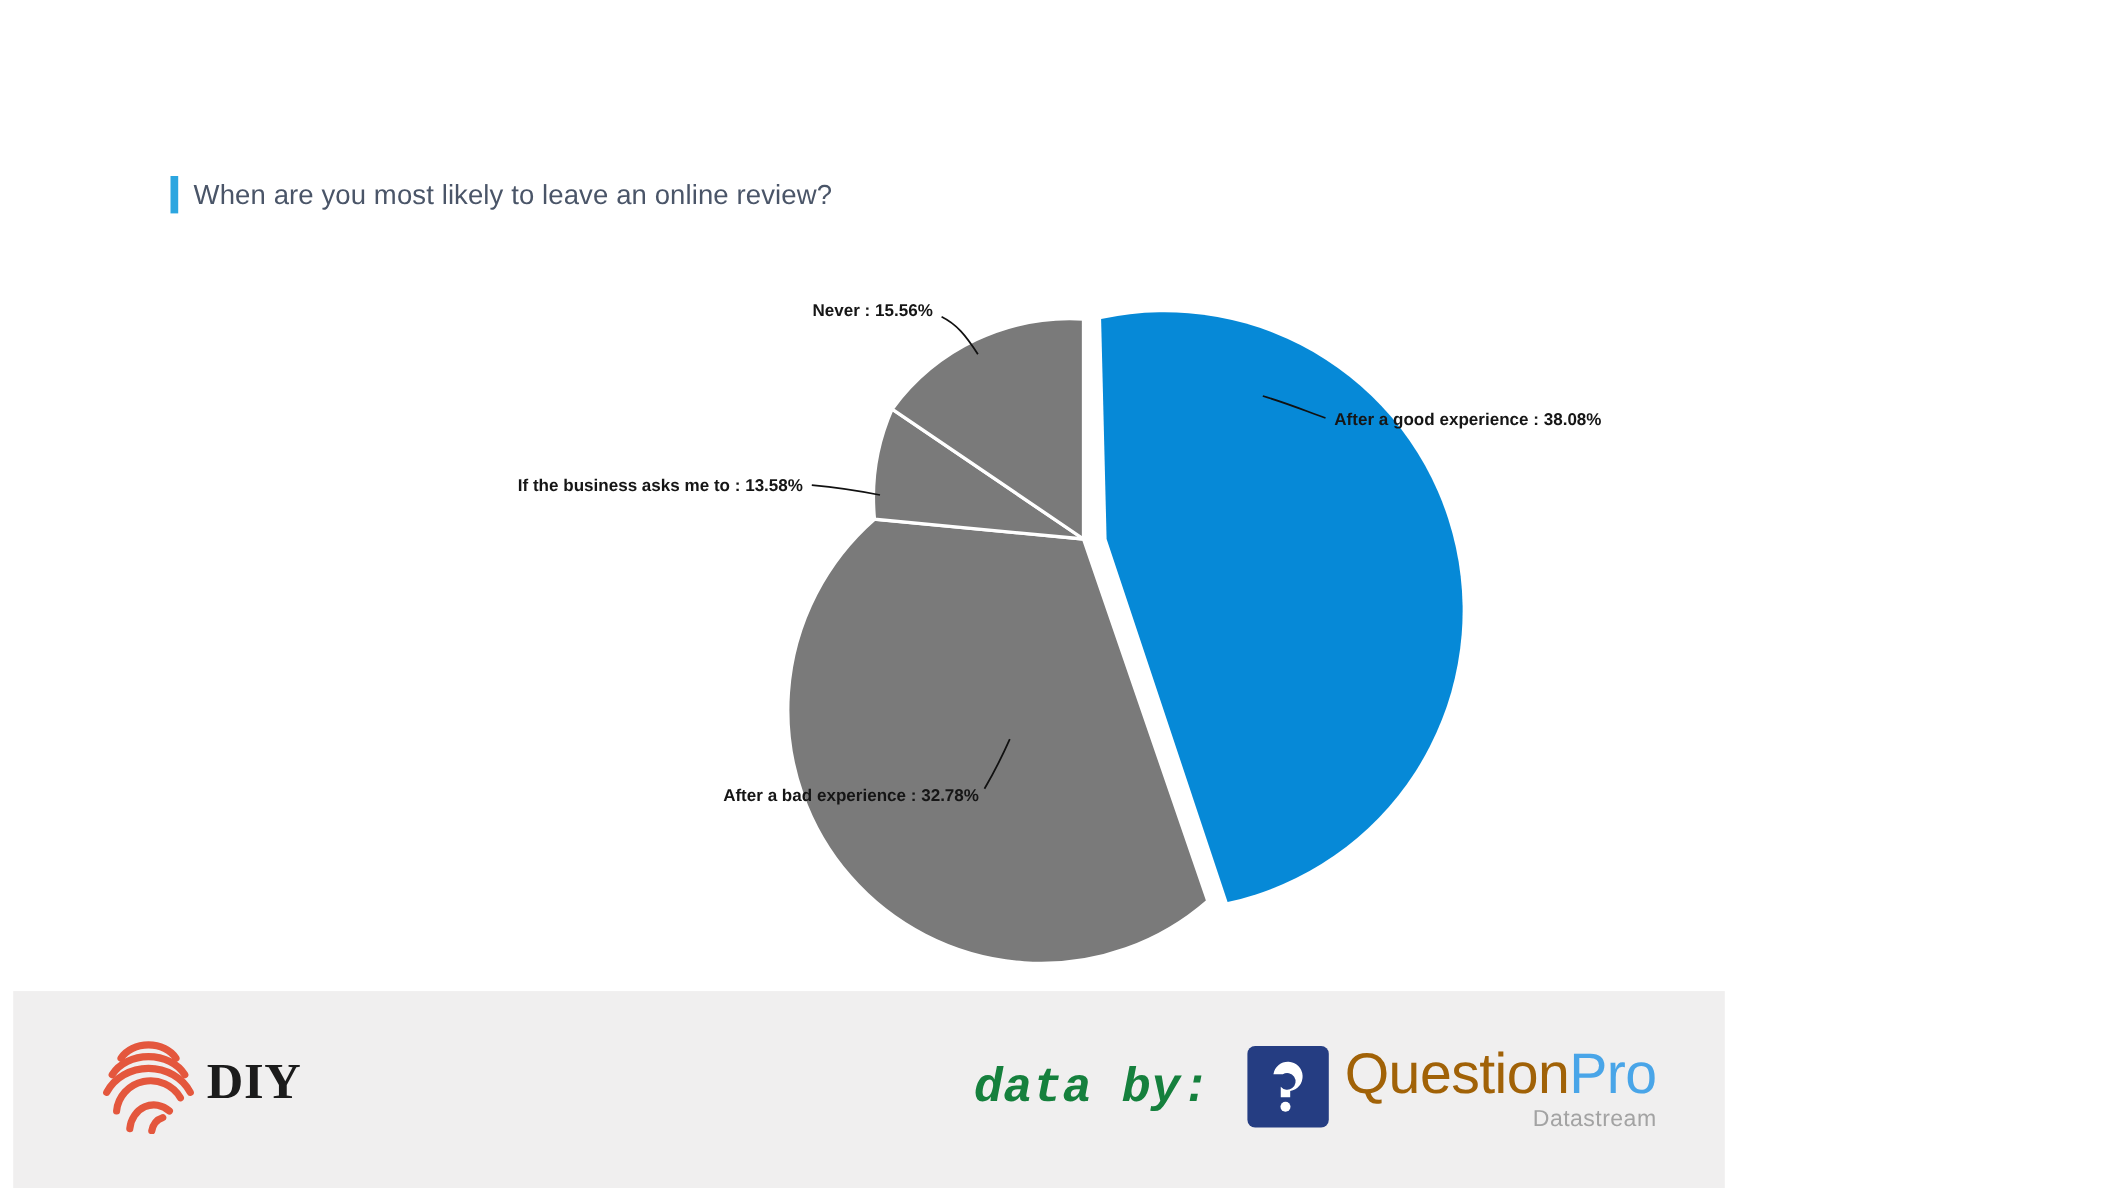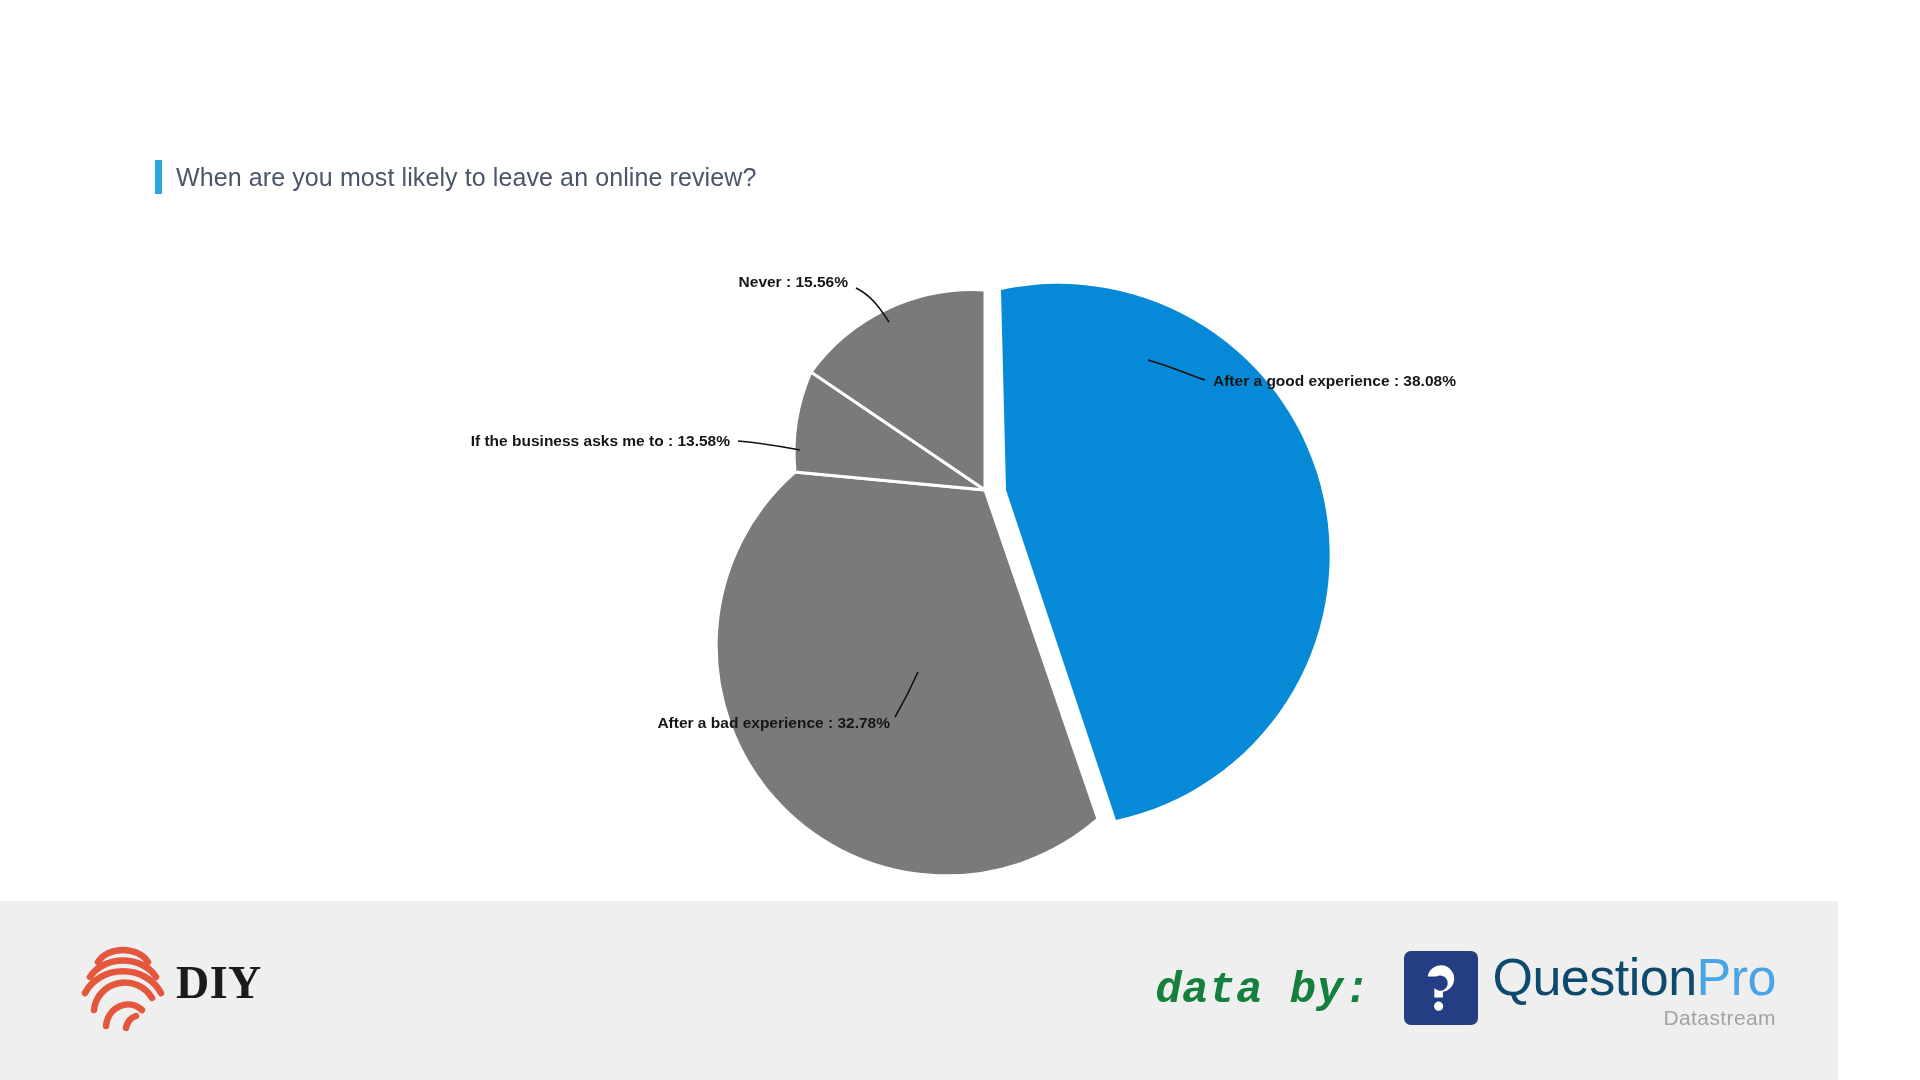--- a/index.html
+++ b/index.html
@@ -46,23 +46,23 @@
   .pie-label {
     font-family:"Liberation Sans", sans-serif;
     font-size:15.5px;
     font-weight:bold;
     fill:#161616;
   }
 
   
   .footer {
     position:absolute;
-    left:0;
+    left:12px;
     top:901px;
-    width:1838px;
+    width:1556px;
     height:179px;
     background:#f0efef;
   }
   .diy-logo {
     position:absolute;
     left:80px;
     top:35px;
     display:flex;
     align-items:center;
     gap:10px;
@@ -111,21 +111,21 @@
     display:flex; align-items:center; justify-content:center;
     flex:0 0 auto;
   }
   .qp-text { display:flex; flex-direction:column; line-height:1; }
   .qp-name {
     font-size:52px;
     font-weight:400;
     letter-spacing:-0.5px;
     white-space:nowrap;
   }
-  .qp-name .q1 { color:#0c4a6e; }
+  .qp-name .q1 { color:#a16207; }
   .qp-name .q2 { color:#49a5e8; }
   .qp-sub {
     align-self:flex-end;
     font-size:21px;
     color:#a3a3a3;
     letter-spacing:0.4px;
     margin-top:4px;
   }
 </style>
 </head>

